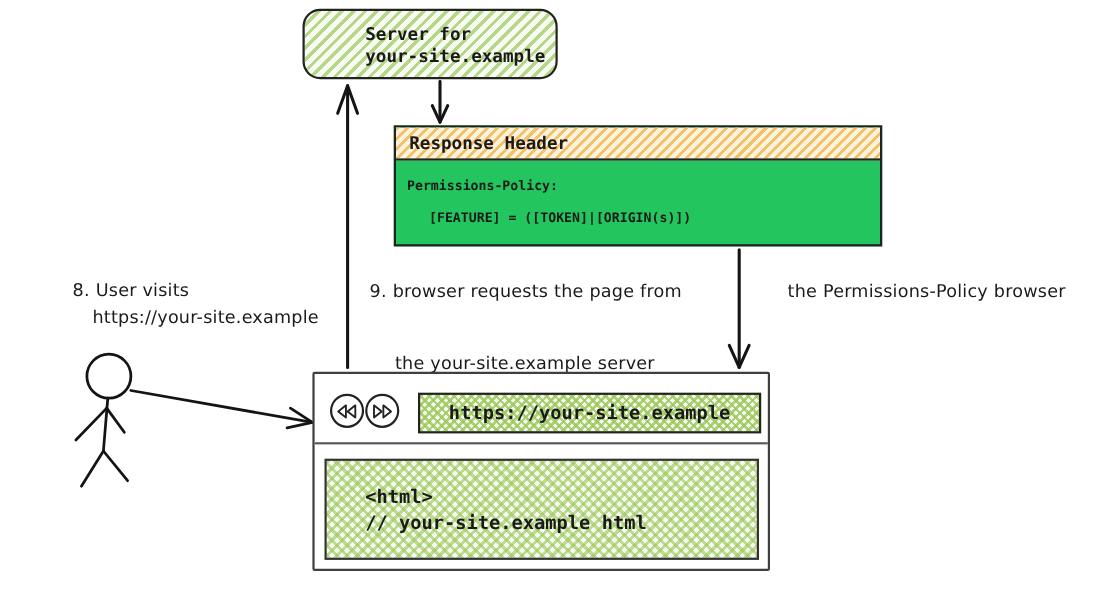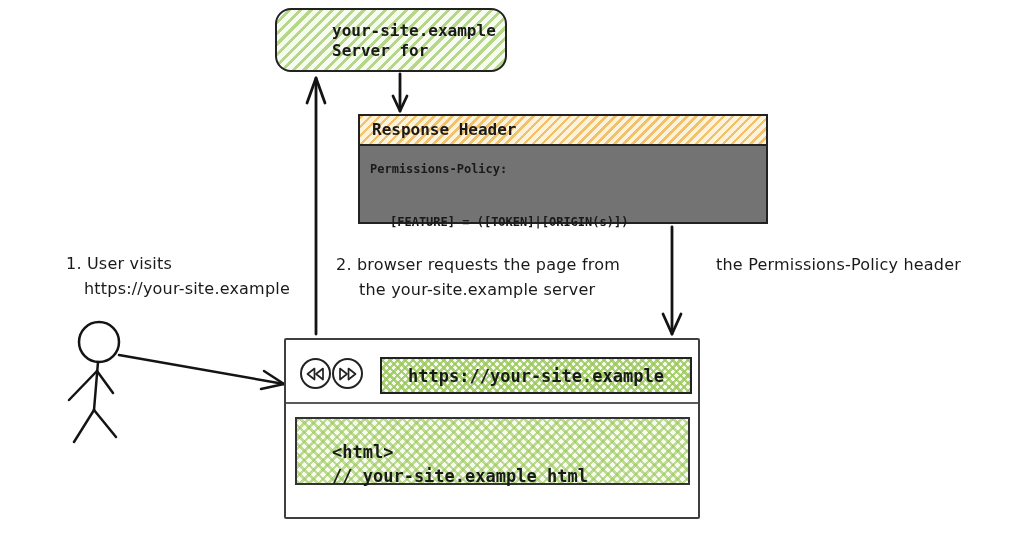--- a/index.html
+++ b/index.html
@@ -29,40 +29,40 @@
     border:2.4px solid var(--border);
     border-radius:16px;
     background-color:var(--green-bg);
     background-image:repeating-linear-gradient(135deg,var(--green-stripe) 0 3px,transparent 3px 7.5px);
     padding:11px 0 0 55px;
     font-size:16px;line-height:20px;
   }
 
   
   .rh-box{
-    position:absolute;left:358px;top:114px;width:410px;height:110px;
+    position:absolute;left:358px;top:114px;width:444px;height:110px;
     border:2.2px solid var(--border);
-    background:#737373;
+    background:#22c55e;
   }
   .rh-title{
     height:30px;
     border-bottom:2.2px solid var(--border);
     background-color:var(--cream);
     background-image:repeating-linear-gradient(135deg,var(--orange-stripe) 0 2.6px,transparent 2.6px 6.4px);
     padding:4px 0 0 12px;
     font-size:16px;
   }
   .rh-body{padding:9px 0 0 10px;font-size:12px;line-height:29px;}
-  .rh-indent{margin-left:20px;margin-top:24px;}
+  .rh-indent{margin-left:20px;}
 
   
   .note{position:absolute;font-size:16px;line-height:25px;letter-spacing:.2px;}
   .note .l2{display:block;}
   #note1{left:66px;top:251px;}  #note1 .l2{padding-left:18px;}
-  #note2{left:336px;top:252px;} #note2 .l2{padding-left:23px;}
+  #note2{left:336px;top:252px;} #note2 .l2{padding-left:23px;margin-top:40px;}
   #note3{left:698px;top:252px;} #note3 .l2{padding-left:18px;}
 
   
   .browser{
     position:absolute;left:284px;top:338px;width:416px;height:181px;
     border:2.2px solid #3f3f3f;border-radius:2px;
     background:#ffffff;
   }
   .toolbar{
     position:relative;height:64px;
@@ -81,21 +81,21 @@
     position:absolute;left:94px;top:17px;width:312px;height:37px;
     border:2.2px solid var(--border);
     background-color:var(--green-bg);
     background-image:
       repeating-linear-gradient(135deg,rgba(154,200,90,.8) 0 2.4px,transparent 2.4px 5.4px),
       repeating-linear-gradient(45deg,rgba(154,200,90,.8) 0 2.4px,transparent 2.4px 5.4px);
     display:flex;align-items:center;justify-content:center;
     font-size:17px;cursor:text;
   }
   .codebox{
-    position:absolute;left:9px;top:77px;width:395px;height:68px;
+    position:absolute;left:9px;top:77px;width:395px;height:92px;
     border:2.2px solid #333;
     background-color:var(--green-bg);
     background-image:
       repeating-linear-gradient(135deg,rgba(154,200,90,.62) 0 2.8px,transparent 2.8px 6.6px),
       repeating-linear-gradient(45deg,rgba(154,200,90,.62) 0 2.8px,transparent 2.8px 6.6px);
     padding:21px 0 0 35px;
     font-size:17px;line-height:24px;
   }
 </style>
 </head>
@@ -128,42 +128,42 @@
       <path d="M400 111 L407 96"></path>
     </g>
     <g stroke-width="2.8">
       <path d="M672 227 L672 331"></path>
       <path d="M672 334 L663 314"></path>
       <path d="M672 334 L681 314"></path>
     </g>
   </svg>
 
   <div class="server-box mono">
+    <div>Server for</div>
     <div>your-site.example</div>
-    <div>Server for</div>
   </div>
 
   <div class="rh-box">
     <div class="rh-title mono">Response Header</div>
     <div class="rh-body mono">
       <div>Permissions-Policy:</div>
       <div class="rh-indent">[FEATURE] = ([TOKEN]|[ORIGIN(s)])</div>
     </div>
   </div>
 
   <div class="note" id="note1">
-    <span>1. User visits</span>
+    <span>8. User visits</span>
     <span class="l2">https://your-site.example</span>
   </div>
   <div class="note" id="note2">
-    <span>2. browser requests the page from</span>
+    <span>9. browser requests the page from</span>
     <span class="l2">the your-site.example server</span>
   </div>
   <div class="note" id="note3">
-    <span class="l2">the Permissions-Policy header</span>
+    <span class="l2">the Permissions-Policy browser</span>
   </div>
 
   <div class="browser">
     <div class="toolbar">
       <div class="navbtn" id="back-btn">
         <svg width="19" height="14" viewBox="0 0 19 14" fill="none" stroke="#222" stroke-width="1.7" stroke-linejoin="round">
           <path d="M8.5 1.5 L1.5 7 L8.5 12.5 Z"></path>
           <path d="M17 1.5 L10 7 L17 12.5 Z"></path>
         </svg>
       </div>

